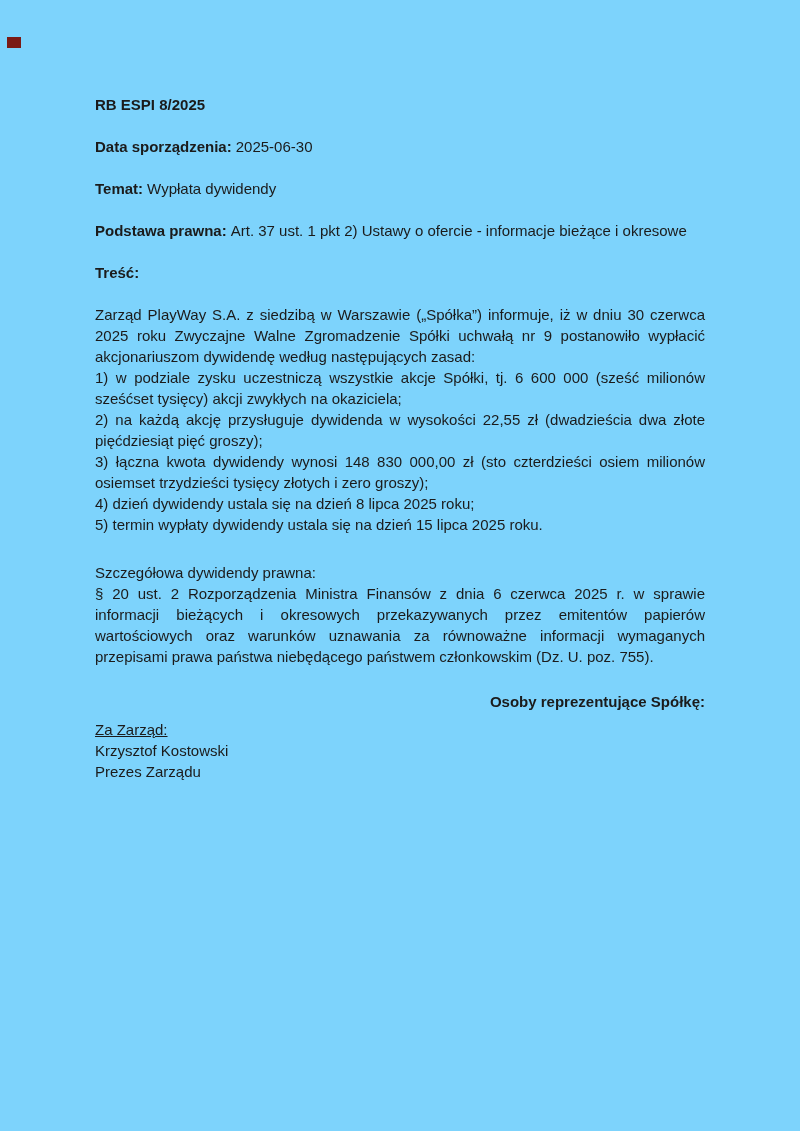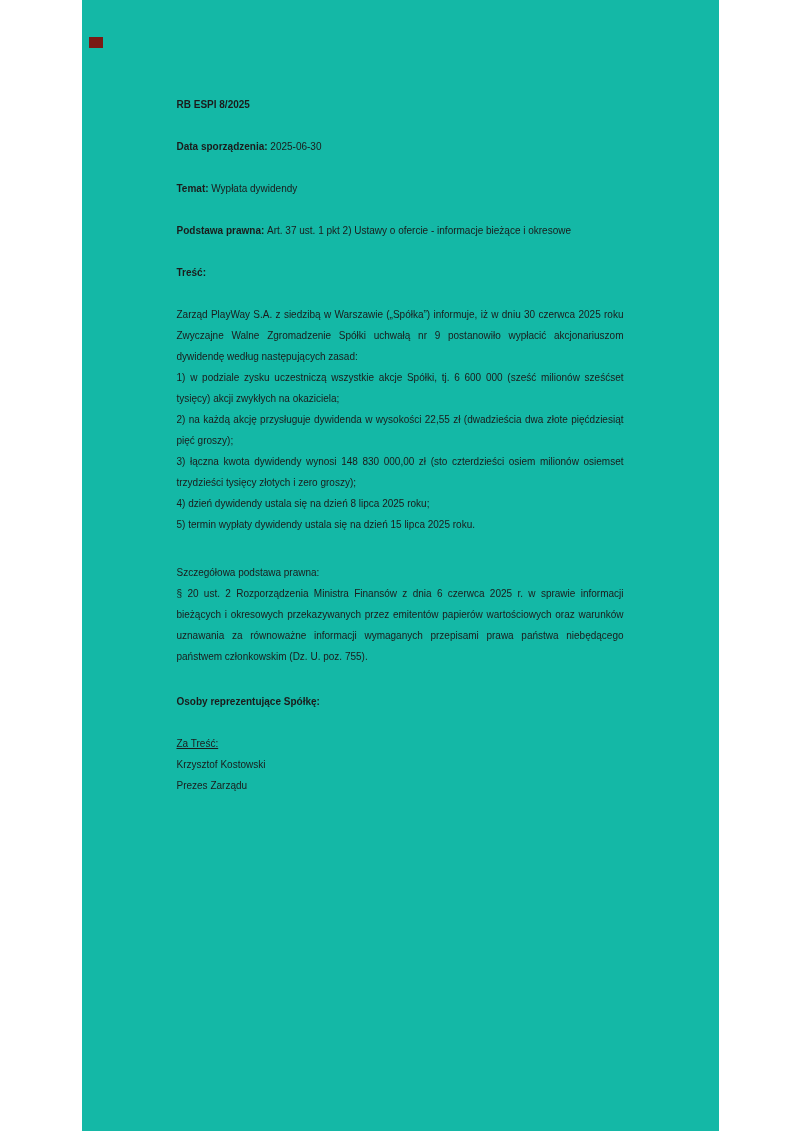--- a/index.html
+++ b/index.html
@@ -1,24 +1,24 @@
 <!DOCTYPE html>
 <html><head>
 <meta charset="utf-8">
 <style>
   html, body { margin: 0; padding: 0; background: #ffffff; }
   .page {
     position: relative;
-    width: 637px;
+    width: 800px;
     height: 1131px;
     margin: 0 auto;
-    background: #14b8a6;
+    background: #7dd3fc;
     box-sizing: border-box;
     font-family: "Liberation Sans", sans-serif;
-    font-size: 10px;
+    font-size: 15px;
     line-height: 21px;
     color: #1b1b1b;
     overflow: hidden;
   }
   .corner-mark {
     position: absolute;
     left: 7px;
     top: 37px;
     width: 14px;
     height: 11px;
@@ -29,21 +29,21 @@
     right: 95px;
     top: 94px;
   }
   p { margin: 0; padding: 0; }
   .bold { font-weight: bold; }
   .label { font-weight: bold; margin-right: 0.27em; }
   .hline { margin-bottom: 21px; }
   .j { text-align: justify; }
   .body-block { margin-bottom: 27px; }
   .legal-block { margin-bottom: 24px; }
-  .osoby { margin-bottom: 21px; }
+  .osoby { margin-bottom: 7px; text-align: right; }
   .underline { text-decoration: underline; }
 </style>
 </head>
 <body>
 
 <div class="page">
 
   <div class="corner-mark" style="background: rgb(122, 26, 21);"></div>
 
   <div class="content">
@@ -61,26 +61,26 @@
     <div class="body-block">
       <p class="j">Zarząd PlayWay S.A. z siedzibą w Warszawie („Spółka”) informuje, iż w dniu 30 czerwca 2025 roku Zwyczajne Walne Zgromadzenie Spółki uchwałą nr 9 postanowiło wypłacić akcjonariuszom dywidendę według następujących zasad:</p>
       <p class="j">1) w podziale zysku uczestniczą wszystkie akcje Spółki, tj. 6&nbsp;600&nbsp;000 (sześć milionów sześćset tysięcy) akcji zwykłych na okaziciela;</p>
       <p class="j">2) na każdą akcję przysługuje dywidenda w wysokości 22,55 zł (dwadzieścia dwa złote pięćdziesiąt pięć groszy);</p>
       <p class="j">3) łączna kwota dywidendy wynosi 148&nbsp;830&nbsp;000,00 zł (sto czterdzieści osiem milionów osiemset trzydzieści tysięcy złotych i zero groszy);</p>
       <p class="j">4) dzień dywidendy ustala się na dzień 8 lipca 2025 roku;</p>
       <p class="j">5) termin wypłaty dywidendy ustala się na dzień 15 lipca 2025 roku.</p>
     </div>
 
     <div class="legal-block">
-      <p class="j">Szczegółowa podstawa prawna:</p>
+      <p class="j">Szczegółowa dywidendy prawna:</p>
       <p class="j">§&nbsp;20 ust. 2 Rozporządzenia Ministra Finansów z dnia 6 czerwca 2025 r. w sprawie informacji bieżących i okresowych przekazywanych przez emitentów papierów wartościowych oraz warunków uznawania za równoważne informacji wymaganych przepisami prawa państwa niebędącego państwem członkowskim (Dz. U. poz. 755).</p>
     </div>
 
     <p class="osoby bold">Osoby reprezentujące Spółkę:</p>
 
     <div class="signature">
-      <p class="underline">Za Treść:</p>
+      <p class="underline">Za Zarząd:</p>
       <p>Krzysztof Kostowski</p>
       <p>Prezes Zarządu</p>
     </div>
 
   </div>
 </div>
 
 </body></html>

